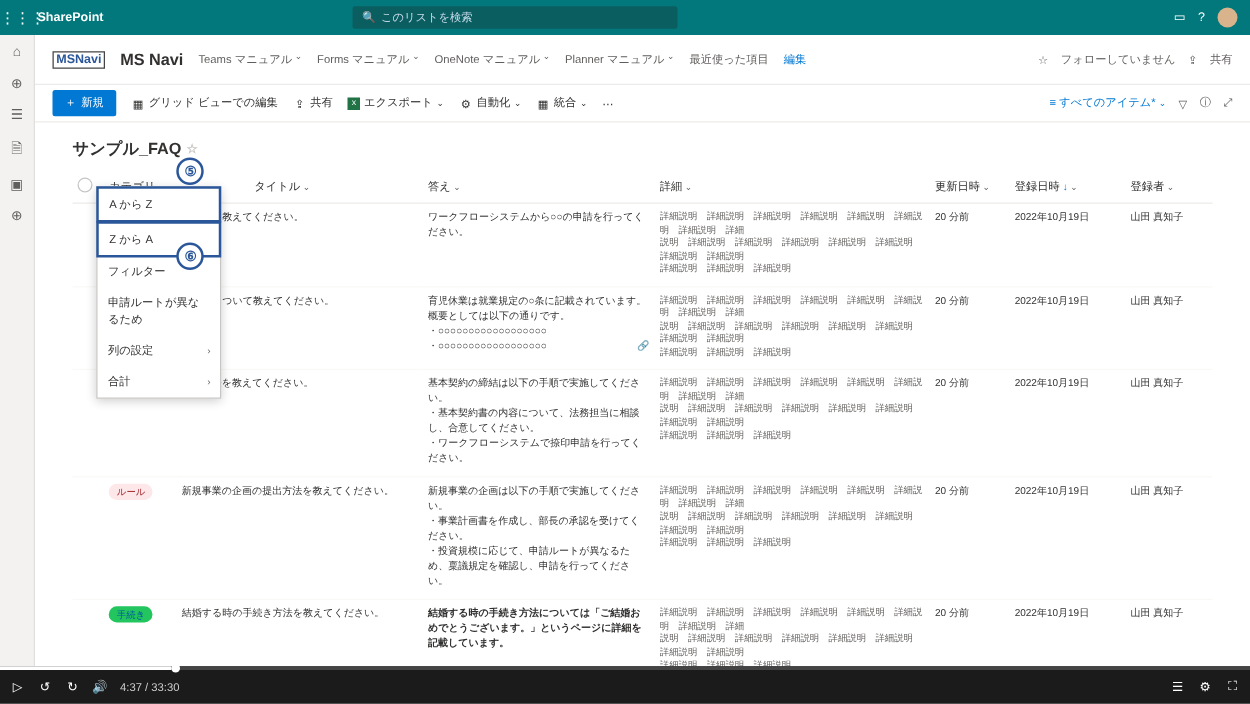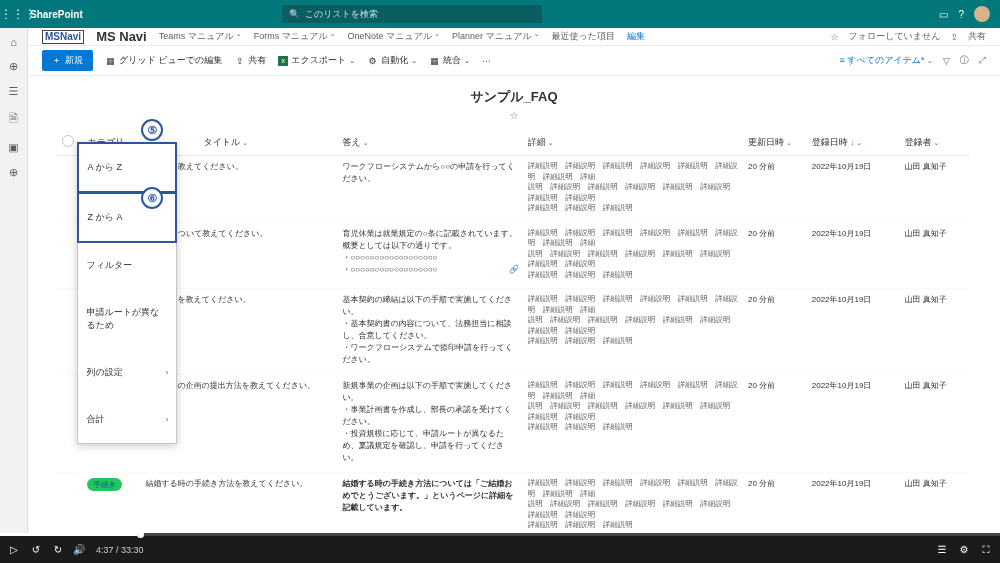--- a/index.html
+++ b/index.html
@@ -9,39 +9,39 @@
 .sp-label { margin-left: 2px; font-weight: 700; }
 .search-wrap { margin: 0 auto; }
 .search-box { width: 260px; height: 18px; background: #0a5e60; border: none; border-radius: 2px; color: #cde; padding: 0 8px; font-size: 9px; display:flex; align-items:center; gap:4px; }
 .suite-right { margin-left: auto; display: flex; align-items: center; gap: 10px; padding-right: 10px; }
 .avatar { width: 16px; height: 16px; border-radius: 50%; background: #d9b38c; }
 
 .left-rail { position: absolute; left: 0; top: 28px; width: 28px; height: 505px; background: #f3f2f1; border-right: 1px solid #e1dfdd; display: flex; flex-direction: column; align-items: center; gap: 12px; padding-top: 8px; color: #605e5c; font-size: 11px; }
 
 .page { position: absolute; left: 28px; top: 28px; right: 0; height: 505px; background: #fff; }
 
-.site-header { height: 18px; display: flex; align-items: center; padding: 0 14px; gap: 12px; border-bottom: 1px solid #edebe9; }
+.site-header { height: 40px; display: flex; align-items: center; padding: 0 14px; gap: 12px; border-bottom: 1px solid #edebe9; }
 .logo { display:flex; align-items:center; gap:2px; }
 .logo-box { border:1px solid #444; padding:0 2px; font-size:10px; font-weight:600; color:#2b579a; display:inline-flex; align-items:center; height:14px; }
 .site-name { font-size: 13px; font-weight: 600; color: #323130; }
 .nav-link { font-size: 9px; color: #605e5c; display:flex; align-items:flex-start; gap:2px; }
 .chev { font-size:7px; }
 .edit-link { color: #0078d4; font-size: 9px; }
 .header-right { margin-left: auto; display:flex; align-items:center; gap:10px; font-size:9px; color:#605e5c; }
 .star { color:#605e5c; }
 
 .cmd-bar { height: 30px; display:flex; align-items:center; padding:0 14px; gap:12px; border-bottom:1px solid #edebe9; }
 .new-btn { background:#0078d4; color:#fff; font-size:9px; padding:4px 10px; border-radius:2px; display:flex; align-items:center; gap:4px; }
 .cmd-item { font-size:9px; color:#323130; display:flex; align-items:center; gap:3px; }
 .cmd-icon { width:11px; height:11px; display:inline-flex; align-items:center; justify-content:center; }
 .excel-ico { background:#217346; color:#fff; font-size:7px; width:10px; height:10px; display:inline-flex; align-items:center; justify-content:center; }
 .cmd-right { margin-left:auto; display:flex; align-items:center; gap:10px; font-size:9px; color:#605e5c; }
 .view-sel { color:#0078d4; }
 
-.list-title { padding: 12px 30px 8px; font-size:13px; font-weight:600; color:#323130; display:flex; align-items:center; gap:4px;flex-direction:column; }
+.list-title { padding: 12px 30px 8px; font-size:13px; font-weight:600; color:#323130; display:flex; align-items:center; gap:4px; }
 .fav-star { color:#c8c6c4; font-size:10px; }
 
 .table-wrap { padding: 0 30px; }
 table { width:100%; border-collapse: collapse; table-layout: fixed; }
 th { text-align:left; font-size:9px; font-weight:400; color:#323130; padding:6px 4px; border-bottom:1px solid #edebe9; position:relative; }
 th .sort-chev { font-size:7px; color:#605e5c; margin-left:2px; }
 td { font-size:8px; color:#323130; padding:5px 4px 8px; vertical-align:top; line-height:1.5; border-bottom:1px solid #faf9f8; }
 .col-sel { width:22px; }
 .col-cat { width:50px; }
 .col-title { width:170px; }
@@ -52,21 +52,21 @@
 .col-auth { width:60px; }
 .sel-circle { width:12px; height:12px; border:1px solid #c8c6c4; border-radius:50%; display:inline-block; }
 .tag { display:inline-block; padding:1px 6px; border-radius:8px; font-size:7.5px; }
 .tag-teal { background:#22c55e; color:#005a9e; }
 .tag-pink { background:#fde7e9; color:#a4262c; }
 .detail-text { color:#605e5c; font-size:7.5px; line-height:1.4; }
 .link-ico { color:#605e5c; font-size:8px; float:right; }
 
 
 .filter-menu { position:absolute; top:13px; left:-6px; width:100px; background:#fff; border:1px solid #c8c6c4; box-shadow:0 2px 8px rgba(0,0,0,0.2); z-index:10; font-size:9px; color:#323130; }
-.filter-menu .fm-item { padding:17px 8px; display:flex; align-items:center; justify-content:space-between; cursor:pointer; }
+.filter-menu .fm-item { padding:6px 8px; display:flex; align-items:center; justify-content:space-between; cursor:pointer; }
 .fm-highlight { border:2px solid #2b579a; margin:-1px; }
 .fm-sub-arrow { font-size:8px; color:#605e5c; }
 
 
 .callout { position:absolute; width:22px; height:22px; border:2px solid #2b579a; border-radius:50%; display:flex; align-items:center; justify-content:center; font-size:11px; font-weight:600; color:#2b579a; background:#fff; z-index:20; }
 
 
 .video-bar { position:absolute; left:0; right:0; bottom:0; height:30px; background:#1b1b1b; color:#fff; }
 .progress { height:3px; background:#444; position:relative; }
 .progress-fill { height:100%; background:#fff; width:13.7%; }

